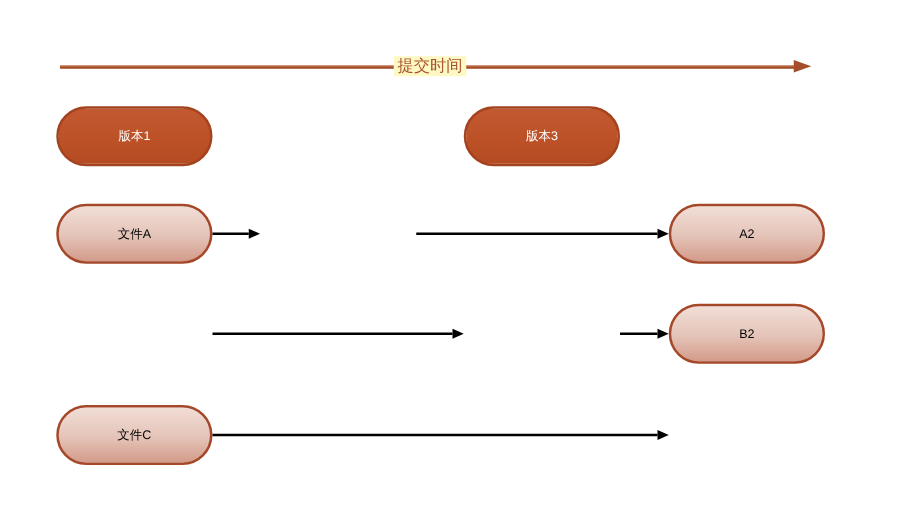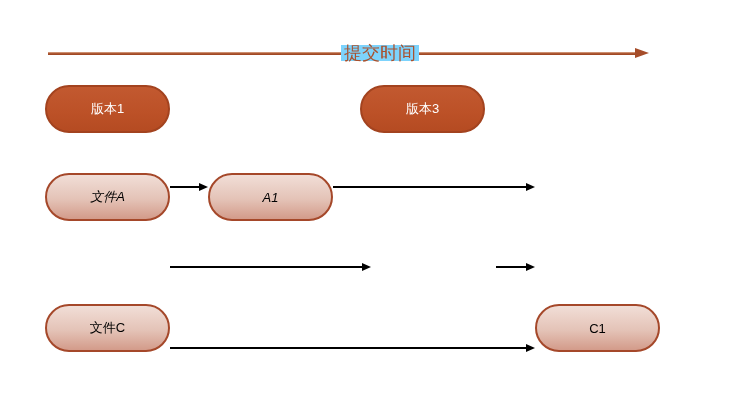--- a/index.html
+++ b/index.html
@@ -26,60 +26,59 @@
     left: 635px; top: 48px;
     width: 0; height: 0;
     border-top: 5.5px solid transparent;
     border-bottom: 5.5px solid transparent;
     border-left: 14px solid #a64d2a;
   }
   .timeline-label {
     position: absolute;
     left: 315px; top: 45px;
     padding: 0 3px;
-    background: #7dd3fc;
+    background: #fef9c3;
     color: #a9512e;
-    font-size: 18px;
+    font-size: 13px;
     line-height: 16px;
     white-space: nowrap;
-    margin-left: 26px;
   }
 
   
   .pill {
     position: absolute;
     width: 125px; height: 48px;
     border-radius: 24px;
     display: flex;
     align-items: center;
     justify-content: center;
-    font-size: 13px;
+    font-size: 10px;
     white-space: nowrap;
   }
   .pill.version {
     background: linear-gradient(to bottom, #c25930 0%, #bc5127 60%, #b54b22 100%);
     border: 2px solid #a3431f;
     color: #ffffff;
   }
   .pill.file {
     background: linear-gradient(to bottom, #f1ded7 0%, #e4c3b7 55%, #d39b8a 100%);
     border: 2px solid #a5482a;
     color: #000000;
   }
 
   
   .c1 { left: 45px; }
   .c2 { left: 208px; }
-  .c3 { left: 360px; text-align: center; }
+  .c3 { left: 371px; text-align: center; }
   .c4 { left: 535px; }
   
   .r-version { top: 85px; }
-  .r-a { top: 173px; font-style: italic; }
+  .r-a { top: 163px; }
   .r-b { top: 243px; }
-  .r-c { top: 304px; }
+  .r-c { top: 324px; }
 
   
   .conn {
     position: absolute;
     height: 2px;
     background: #000000;
   }
   .conn::after {
     content: "";
     position: absolute;
@@ -101,24 +100,24 @@
 <div class="canvas">
 
   <div class="timeline-line"></div>
   <div class="timeline-arrowhead"></div>
   <div class="timeline-label">提交时间</div>
 
   <div class="pill version c1 r-version">版本1</div>
   <div class="pill version c3 r-version">版本3</div>
 
   <div class="pill file c1 r-a">文件A</div>
-  <div class="pill file c2 r-a">A1</div>
+  <div class="pill file c4 r-a">A2</div>
   <div class="conn conn-a1"></div>
   <div class="conn conn-a2"></div>
 
+  <div class="pill file c4 r-b">B2</div>
   <div class="conn conn-b1"></div>
   <div class="conn conn-b2"></div>
 
   <div class="pill file c1 r-c">文件C</div>
-  <div class="pill file c4 r-c">C1</div>
   <div class="conn conn-c1"></div>
 
 </div>
 
 </body></html>

